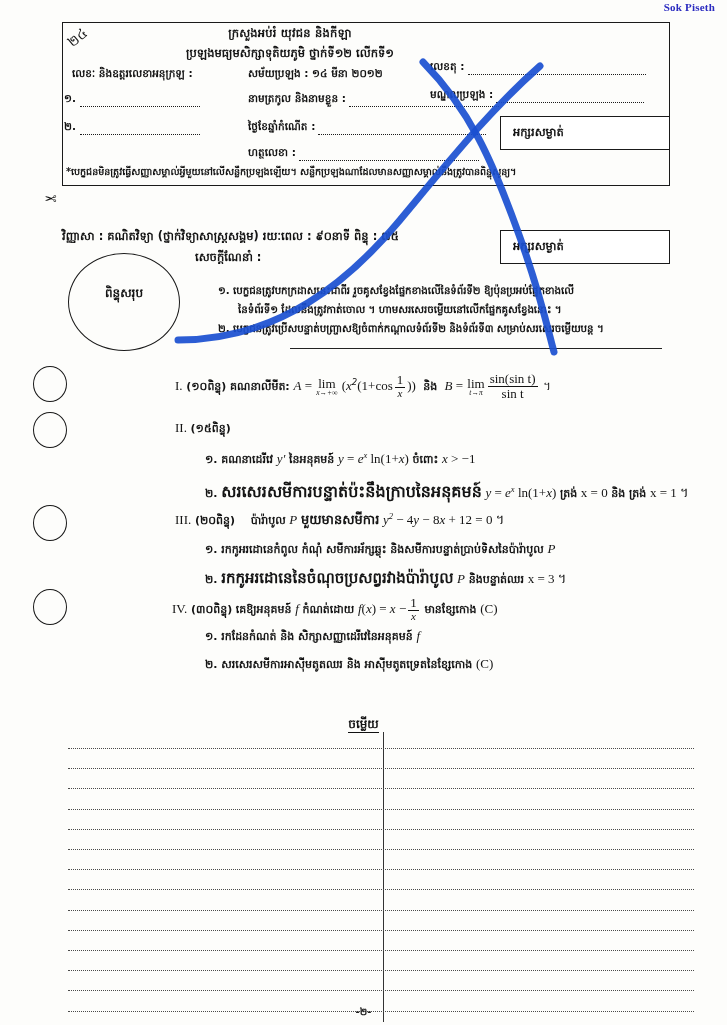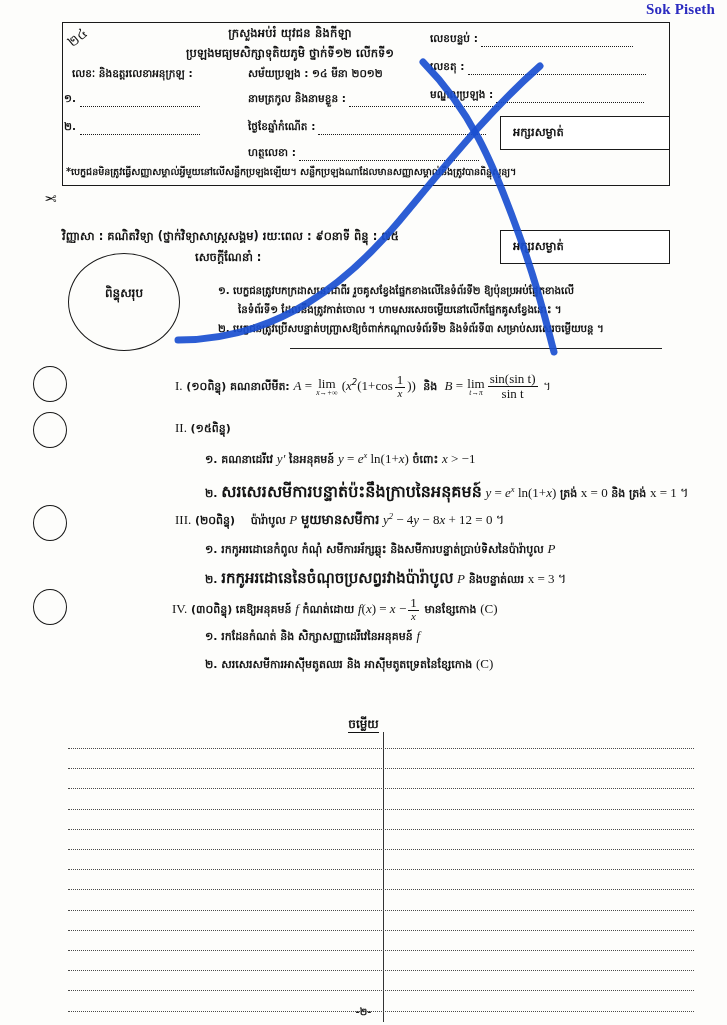--- a/index.html
+++ b/index.html
@@ -18,21 +18,21 @@
     overflow: hidden;
   }
 
   
   .watermark {
     position: absolute;
     top: 1px;
     right: 12px;
     font-family: "Liberation Serif", serif;
     font-weight: bold;
-    font-size: 15px;
+    font-size: 11px;
     color: #2b2bc0;
     letter-spacing: 0.2px;
   }
 
   
   .header-box {
     position: absolute;
     left: 62px;
     top: 22px;
     width: 608px;
@@ -340,23 +340,20 @@
   <div class="rowlabel km" style="left:248px; top:92px;">
     <span>នាមត្រកូល និងនាមខ្លួន :</span><span class="dotline"></span>
   </div>
   <div class="rowlabel km" style="left:248px; top:146px;">
     <span>ហត្ថលេខា :</span><span class="dotline" style="width:180px;"></span>
   </div>
   <div class="rowlabel km" style="left:248px; top:120px;">
     <span>ថ្ងៃខែឆ្នាំកំណើត :</span><span class="dotline" style="width:168px;"></span>
   </div>
 
-  <div class="rowlabel km r-right" style="left:430px; top:32px;">
-    <span>លេខបន្ទប់ :</span><span class="dotline"></span>
-  </div>
   <div class="rowlabel km r-right" style="left:430px; top:60px;">
     <span>លេខតុ :</span><span class="dotline" style="width:178px;"></span>
   </div>
   <div class="rowlabel km r-right" style="left:430px; top:88px;">
     <span>មណ្ឌលប្រឡង :</span><span class="dotline" style="width:148px;"></span>
   </div>
 
   <div class="sig-box km" id="sig-box-1">អក្សរសម្ងាត់</div>
 
   <div class="note-star km">*បេក្ខជនមិនត្រូវធ្វើសញ្ញាសម្គាល់អ្វីមួយនៅលើសន្លឹកប្រឡងឡើយ។ សន្លឹកប្រឡងណាដែលមានសញ្ញាសម្គាល់នឹងត្រូវបានពិន្ទុសូន្យ។</div>

